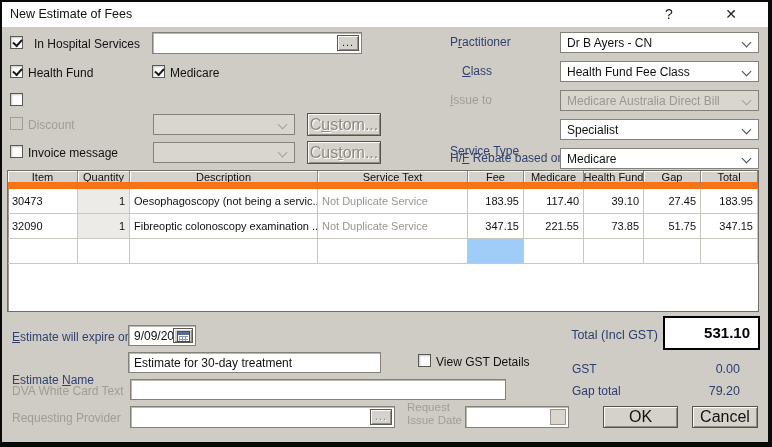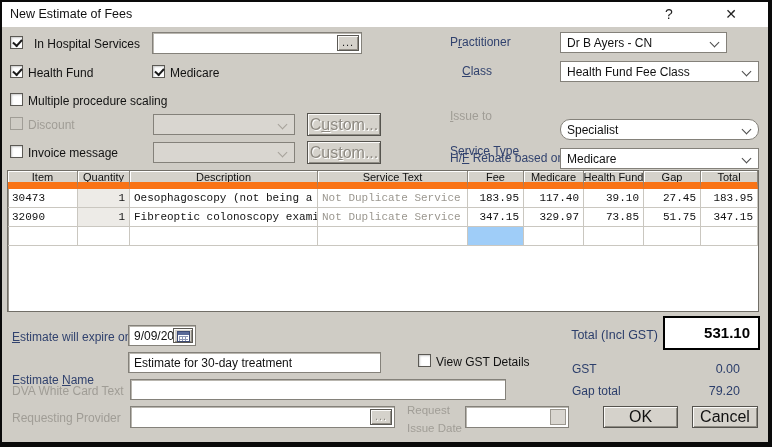--- a/index.html
+++ b/index.html
@@ -74,21 +74,21 @@
   .btn.disabled{ color:#8e8a82; text-shadow:1px 1px 0 #fff; }
 
   
   .items-table{ position:absolute; left:5px; top:168px; width:752px; height:142px;
         background:#fff; border:1px solid #716e67; box-shadow:inset 1px 1px 0 #9b978f; }
   .thead{ display:flex; height:18px; }
   .th{ background:#d5d2cb; border-right:1px solid #8a867e; border-bottom:7px solid #f97316;
        box-shadow:inset 1px 1px 0 #fff;
        font-size:11px; color:#111; display:flex; align-items:center; justify-content:center;
        white-space:nowrap; overflow:hidden; }
-  .tr{ display:flex; height:19px;font-family:Liberation Mono, monospace; }
+  .tr{ display:flex; height:25px; }
   .td{ font-size:11px; color:#111; padding:0 4px; display:flex; align-items:center;
        border-right:1px solid #cac7c0; border-bottom:1px solid #cac7c0;
        white-space:nowrap; overflow:hidden; }
   .td.num{ justify-content:flex-end; }
   .td.qty{ background:#edebe7; justify-content:flex-end; }
   .td.grey{ color:#9b978f; }
   .td.sel{ background:#9fcdf8; }
   .c0{width:70px;} .c1{width:52px;} .c2{width:188px;} .c3{width:150px;}
   .c4{width:56px;} .c5{width:60px;} .c6{width:60px;} .c7{width:57px;} .c8{width:57px;}
 
@@ -115,54 +115,57 @@
     <input value="" style="">
     <span class="mini-btn">...</span>
   </span>
 
   <span class="cb checked" style="left:8px; top:63px;"></span>
   <span class="lbl" style="left:26px; top:64px;">Health Fund</span>
   <span class="cb checked" style="left:150px; top:63px;"></span>
   <span class="lbl" style="left:168px; top:64px;">Medicare</span>
 
   <span class="cb" style="left:8px; top:91px;"></span>
-  <span class="lbl" style="left:26px; top:92px;">Multiple procedure scaling</span>
 
   <span class="cb disabled" style="left:8px; top:115px;"></span>
   <span class="lbl lbl-dis" style="left:26px; top:116px;">Discount</span>
   <span class="combo disabled" style="left:151px; top:112px; width:142px;">
     <span></span>
     <span class="chev"></span>
   </span>
   <button class="btn disabled" style="left:305px; top:111px; width:74px; height:23px;"><span>C</span><span class="mn">u</span><span>stom...</span></button>
 
   <span class="cb" style="left:8px; top:143px;"></span>
   <span class="lbl" style="left:26px; top:144px;">Invoice message</span>
   <span class="combo disabled" style="left:151px; top:140px; width:142px;">
     <span></span>
     <span class="chev"></span>
   </span>
   <button class="btn disabled" style="left:305px; top:139px; width:74px; height:23px;"><span>Cus</span><span class="mn">t</span><span>om...</span></button>
 
   <span class="lbl lbl-navy" style="left:448px; top:33px;"><span>P</span><span class="mn">r</span><span>actitioner</span></span>
-  <span class="combo" style="left:558px; top:30px; width:167px;">
+  <span class="combo" style="left:558px; top:30px; width:199px;">
     <span>Dr B Ayers - CN</span>
     <span class="chev"></span>
   </span>
 
   <span class="lbl lbl-navy" style="left:460px; top:62px;"><span></span><span class="mn">C</span><span>lass</span></span>
   <span class="combo" style="left:558px; top:59px; width:199px;">
     <span>Health Fund Fee Class</span>
     <span class="chev"></span>
   </span>
 
-  <span class="lbl lbl-dis" style="left:448px; top:91px;margin-top:16px;"><span></span><span class="mn">I</span><span>ssue to</span></span>
+  <span class="lbl lbl-dis" style="left:448px; top:91px;"><span></span><span class="mn">I</span><span>ssue to</span></span>
+  <span class="combo disabled" style="left:558px; top:88px; width:199px;">
+    <span>Medicare Australia Direct Bill</span>
+    <span class="chev"></span>
+  </span>
 
   <span class="lbl lbl-navy" style="left:448px; top:129px;margin-top:13px;">Service Type</span>
-  <span class="combo" style="left:558px; top:117px; width:199px;border-radius:10px;">
+  <span class="combo" style="left:558px; top:117px; width:199px;">
     <span>Specialist</span>
     <span class="chev"></span>
   </span>
 
   <span class="lbl lbl-navy" style="left:448px; top:149px;"><span>H/</span><span class="mn">F</span><span> Rebate based on</span></span>
   <span class="combo" style="left:558px; top:146px; width:199px;">
     <span>Medicare</span>
     <span class="chev"></span>
   </span>
 
@@ -188,21 +191,21 @@
       <span class="td c6 num">39.10</span>
       <span class="td c7 num">27.45</span>
       <span class="td c8 num">183.95</span>
     </div>
     <div class="tr">
       <span class="td c0">32090</span>
       <span class="td c1 qty">1</span>
       <span class="td c2">Fibreoptic colonoscopy  examination ...</span>
       <span class="td c3 grey">Not Duplicate Service</span>
       <span class="td c4 num">347.15</span>
-      <span class="td c5 num">329.97</span>
+      <span class="td c5 num">221.55</span>
       <span class="td c6 num">73.85</span>
       <span class="td c7 num">51.75</span>
       <span class="td c8 num">347.15</span>
     </div>
     <div class="tr">
       <span class="td c0"></span>
       <span class="td c1"></span>
       <span class="td c2"></span>
       <span class="td c3"></span>
       <span class="td c4 sel"></span>
@@ -233,21 +236,21 @@
   <span class="field" style="left:128px; top:377px; width:376px; height:21px;">
     <input value="" style="">
   </span>
 
   <span class="lbl lbl-dis" style="left:10px; top:409px;">Requesting Provider</span>
   <span class="field" style="left:128px; top:404px; width:265px; height:22px;">
     <input value="" style="">
     <span class="mini-btn dim">...</span>
   </span>
 
-  <span class="lbl lbl-dis" style="left:405px; top:399px; width:60px; white-space:normal; font-size:11.5px; line-height:18px;">Request Issue Date</span>
+  <span class="lbl lbl-dis" style="left:405px; top:399px; width:60px; white-space:normal; font-size:11.5px; line-height:13px;">Request Issue Date</span>
   <span class="field" style="left:463px; top:404px; width:104px; height:22px;">
     <input value="" style="">
     <span class="mini-btn dim" style="width:16px; box-shadow:none; border-color:#9b978f; background:#d9d6d0;"></span>
   </span>
 
   <span class="lbl bold-navy" style="left:490px; top:326px; width:166px; text-align:right; font-size:12.5px;">Total (Incl GST)</span>
   <span class="total-box">531.10</span>
 
   <span class="lbl bold-navy" style="left:570px; top:360px;">GST</span>
   <span class="lbl bold-navy amount" style="left:650px; top:360px;">0.00</span>

